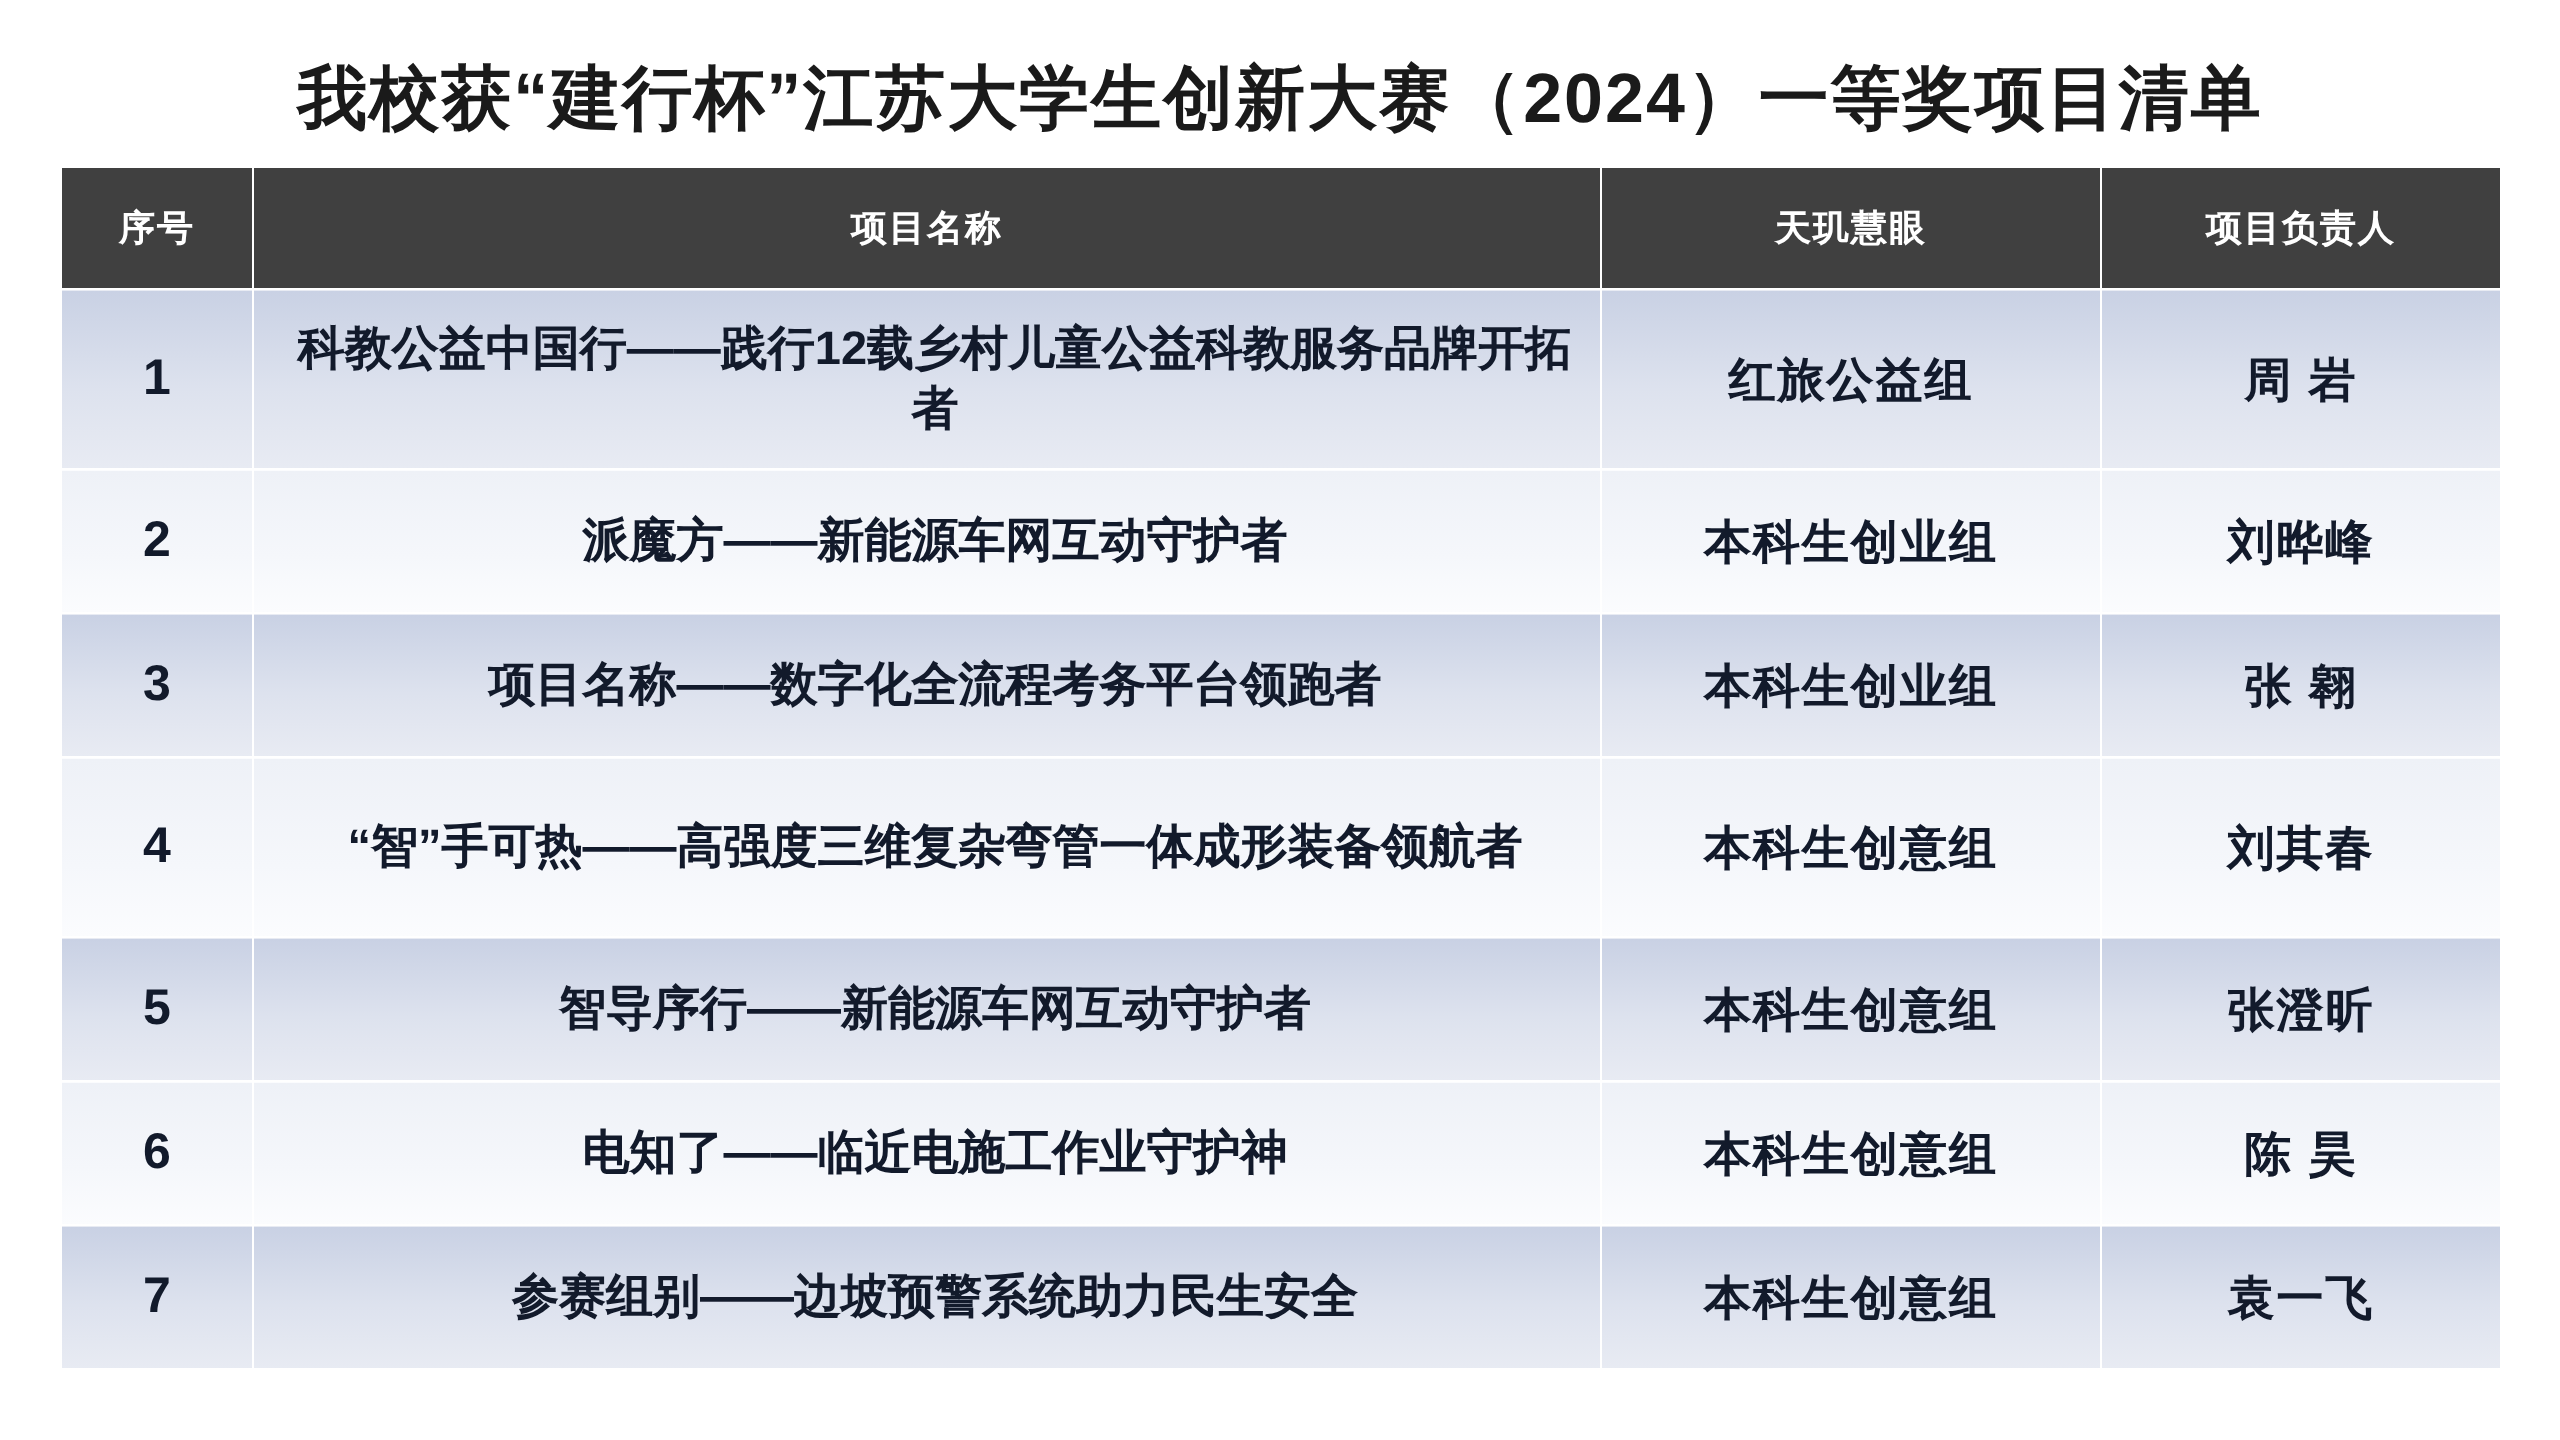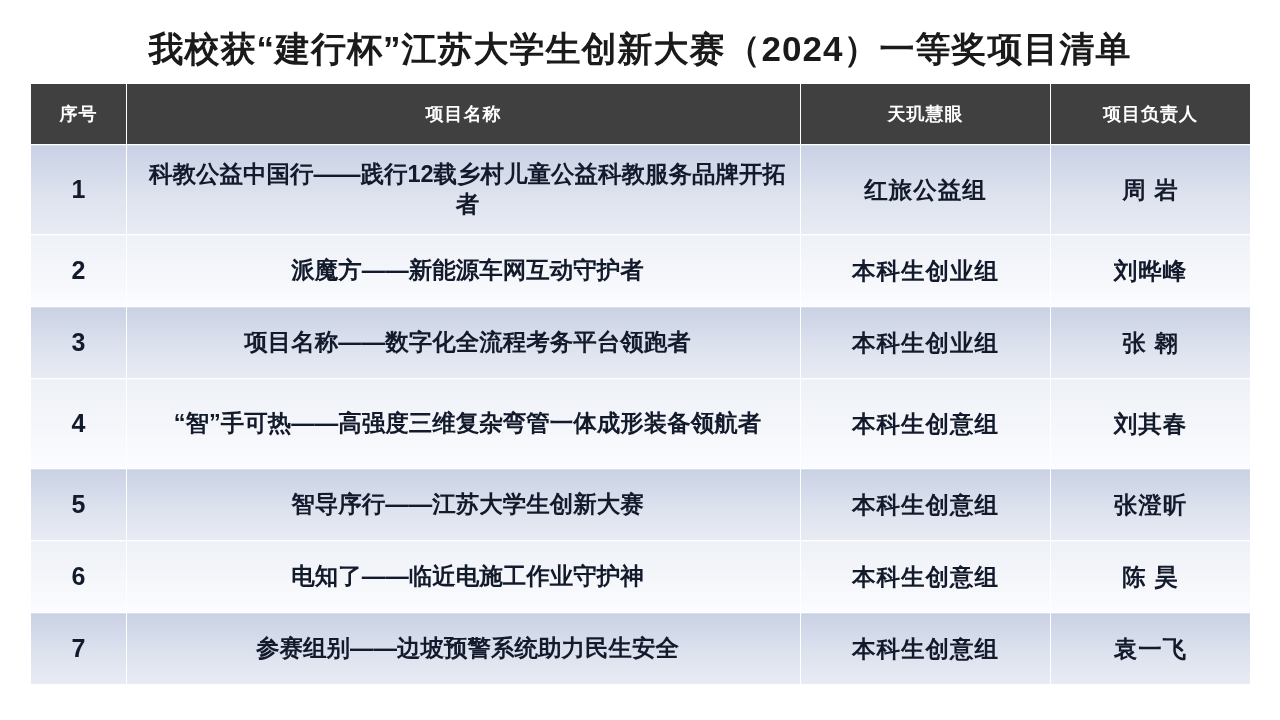--- a/index.html
+++ b/index.html
@@ -129,21 +129,21 @@
           <td class="col-leader">张  翱</td>
         </tr>
         <tr class="even tall">
           <td class="col-num">4</td>
           <td class="col-name">“智”手可热——高强度三维复杂弯管一体成形装备领航者</td>
           <td class="col-group">本科生创意组</td>
           <td class="col-leader">刘其春</td>
         </tr>
         <tr class="odd">
           <td class="col-num">5</td>
-          <td class="col-name">智导序行——江苏大学生创新大赛</td>
+          <td class="col-name">智导序行——新能源车网互动守护者</td>
           <td class="col-group">本科生创意组</td>
           <td class="col-leader">张澄昕</td>
         </tr>
         <tr class="even">
           <td class="col-num">6</td>
           <td class="col-name">电知了——临近电施工作业守护神</td>
           <td class="col-group">本科生创意组</td>
           <td class="col-leader">陈  昊</td>
         </tr>
         <tr class="odd">

